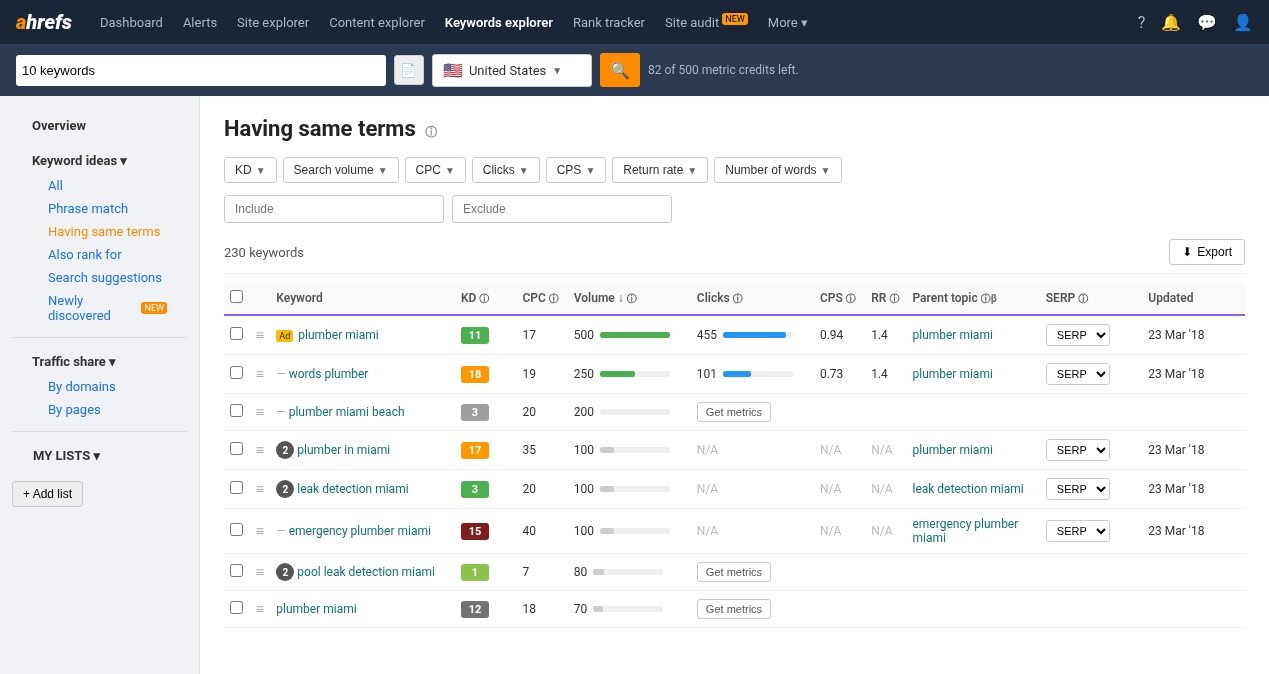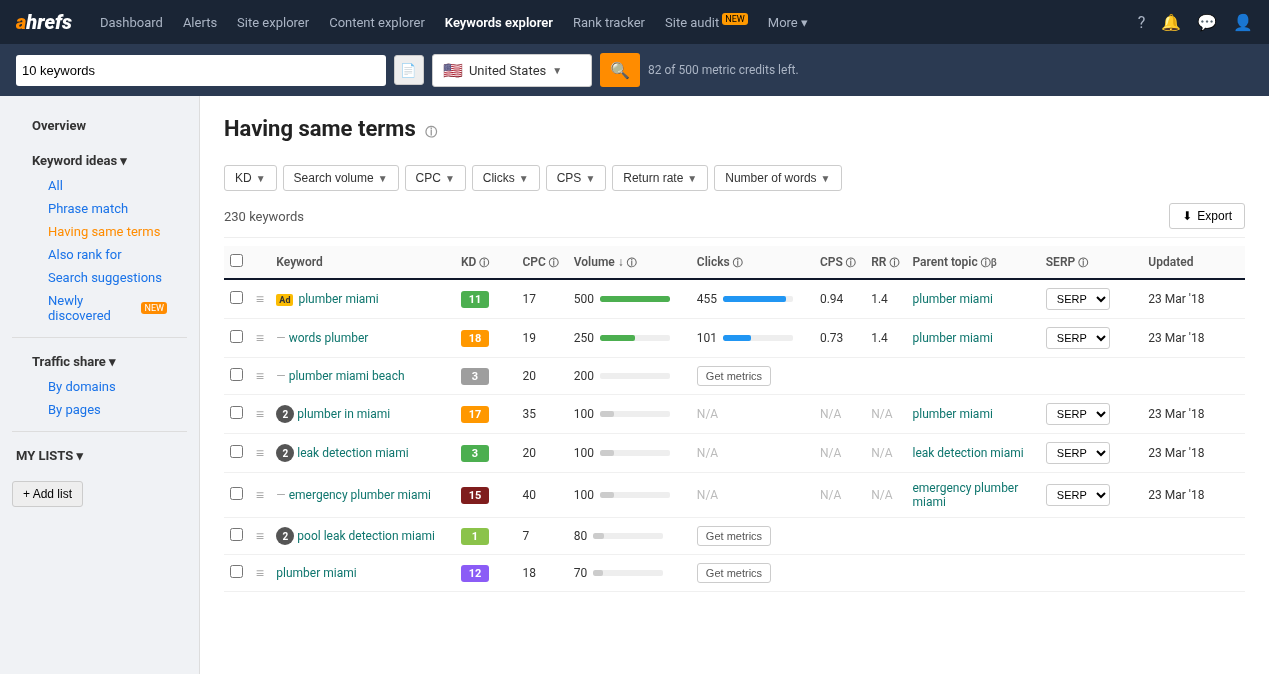--- a/index.html
+++ b/index.html
@@ -29,46 +29,46 @@
 
     
     .sidebar { width: 200px; background: #f0f2f5; border-right: 1px solid #ddd; padding: 16px 0; flex-shrink: 0; }
     .sidebar-section { padding: 0 28px; margin-bottom: 8px; }
     .sidebar-title { font-weight: 700; font-size: 13px; color: #333; padding: 6px 4px; display: flex; align-items: center; gap: 4px; }
     .sidebar-item { padding: 4px 4px; font-size: 13px; color: #1a73e8; cursor: pointer; display: flex; align-items: center; gap: 4px; margin-left: 16px; }
     .sidebar-item.active { color: #ff8c00; }
     .sidebar-badge { font-size: 9px; background: #ff8c00; color: white; border-radius: 3px; padding: 1px 3px; }
     .sidebar-divider { border: none; border-top: 1px solid #ddd; margin: 10px 12px; }
     .my-lists { padding: 0 12px; }
-    .my-lists-title { font-weight: 700; font-size: 13px; color: #333; padding: 6px 4px; display: flex; align-items: center; gap: 4px; }
+    .my-lists-title { font-weight: 700; font-size: 13px; color: #333; padding: 6px 4px; display: flex; align-items: center; gap: 4px; margin-left: 17px; }
     .sidebar-bottom { padding: 12px; }
     .sidebar-btn { background: #eee; border: 1px solid #ccc; border-radius: 3px; padding: 5px 10px; font-size: 12px; cursor: pointer; }
 
     
     .main { flex: 1; padding: 20px 24px; background: white; overflow: auto; }
-    .page-title { font-size: 22px; font-weight: 700; color: #222; margin-bottom: 24px; }
+    .page-title { font-size: 22px; font-weight: 700; color: #222; margin-bottom: 16px; }
     .info-icon { font-size: 12px; color: #999; margin-left: 4px; cursor: pointer; }
 
     
     .filter-bar { display: flex; flex-wrap: wrap; gap: 6px; margin-bottom: 12px; align-items: center; }
     .filter-btn { background: white; border: 1px solid #ccc; border-radius: 3px; padding: 5px 10px; font-size: 12px; display: flex; align-items: center; gap: 4px; cursor: pointer; color: #333; }
     .chevron { font-size: 10px; color: #666; }
 
     
     .include-exclude { display: flex; gap: 8px; margin-bottom: 16px; }
     .text-input { border: 1px solid #ccc; border-radius: 3px; padding: 6px 10px; font-size: 12px; width: 220px; color: #aaa; outline: none; }
 
     
     .table-header-row { display: flex; align-items: center; justify-content: space-between; margin-bottom: 8px; padding-bottom: 8px; border-bottom: 1px solid #eee; }
     .keywords-count { font-size: 13px; color: #555; }
     .export-btn { background: white; border: 1px solid #ccc; border-radius: 3px; padding: 5px 12px; font-size: 12px; cursor: pointer; display: flex; align-items: center; gap: 5px; }
 
     
     .data-table { width: 100%; border-collapse: collapse; font-size: 12px; }
-    .data-table th { text-align: left; padding: 8px 6px; color: #555; font-weight: 600; border-bottom: 2px solid #0f172a; white-space: nowrap; background: #fafafa; }
+    .data-table th { text-align: left; padding: 8px 6px; color: #555; font-weight: 600; border-bottom: 2px solid #8b5cf6; white-space: nowrap; background: #fafafa; }
     .data-table td { padding: 8px 6px; border-bottom: 1px solid #f0f0f0; vertical-align: middle; }
     .col-check { width: 24px; }
     .col-icon { width: 20px; }
     .col-keyword { width: 180px; }
     .col-kd { width: 60px; }
     .col-cpc { width: 50px; }
     .col-vol { width: 120px; }
     .col-clicks { width: 120px; }
     .col-cps { width: 50px; }
     .col-rr { width: 40px; }
@@ -80,21 +80,21 @@
 
     .kd-badge { border-radius: 3px; padding: 2px 6px; color: white; font-weight: 700; font-size: 11px; display: inline-block; text-align: center; min-width: 28px; }
 
     .bar-wrap { display: flex; align-items: center; gap: 6px; }
     .bar-bg { background: #eee; border-radius: 2px; height: 6px; width: 70px; overflow: hidden; }
     .bar-fill { height: 6px; border-radius: 2px; }
 
     .serp-select { border: 1px solid #ccc; border-radius: 3px; padding: 3px 6px; font-size: 11px; background: white; cursor: pointer; }
     .get-metrics-btn { border: 1px solid #ccc; border-radius: 3px; padding: 3px 8px; font-size: 11px; background: white; cursor: pointer; color: #555; }
 
-    .ad-badge { background: #fbbc04; color: #333; font-size: 9px; font-weight: 700; border-radius: 2px; padding: 1px 3px; margin-right: 2px; }
+    .ad-badge { background: #fbbc04; color: #333; font-size: 9px; font-weight: 400; border-radius: 2px; padding: 1px 3px; margin-right: 2px; }
     .circle-badge { background: #555; color: white; border-radius: 50%; width: 18px; height: 18px; display: inline-flex; align-items: center; justify-content: center; font-size: 10px; font-weight: 700; }
     .dash-text { color: #aaa; }
 
     input[type="checkbox"] { cursor: pointer; }
     .sort-icon { font-size: 10px; color: #666; }
     .col-lines { color: #aaa; font-size: 14px; }
   </style>
 </head>
 <body>
 
@@ -191,20 +191,24 @@
       <button class="filter-btn">
         <span>Return rate</span>
         <span class="chevron">▼</span>
       </button>
       <button class="filter-btn">
         <span>Number of words</span>
         <span class="chevron">▼</span>
       </button>
     </div>
 
+    <div class="include-exclude">
+      <input class="text-input" type="text" placeholder="Include" style="">
+      <input class="text-input" type="text" placeholder="Exclude" style="">
+    </div>
 
     <div class="table-header-row">
       <span class="keywords-count">230 keywords</span>
       <button class="export-btn">
         <span>⬇</span>
         <span>Export</span>
       </button>
     </div>
 
     <table class="data-table">
@@ -509,21 +513,21 @@
     </td>
     <td class="col-icon">
       <span class="col-lines">≡</span>
     </td>
     <td class="col-keyword">
       
       
       <a href="#" class="keyword-link">plumber miami</a>
     </td>
     <td class="col-kd">
-      <span class="kd-badge" style="background:#8b5cf6">12</span>
+      <span class="kd-badge" style="background:#737373">12</span>
     </td>
     <td class="col-cpc">18</td>
     <td class="col-vol">
       <div class="bar-wrap">
         <span>70</span>
         <div class="bar-bg">
           <div class="bar-fill" style="width:14%;background:#ccc"></div>
         </div>
       </div>
     </td>

